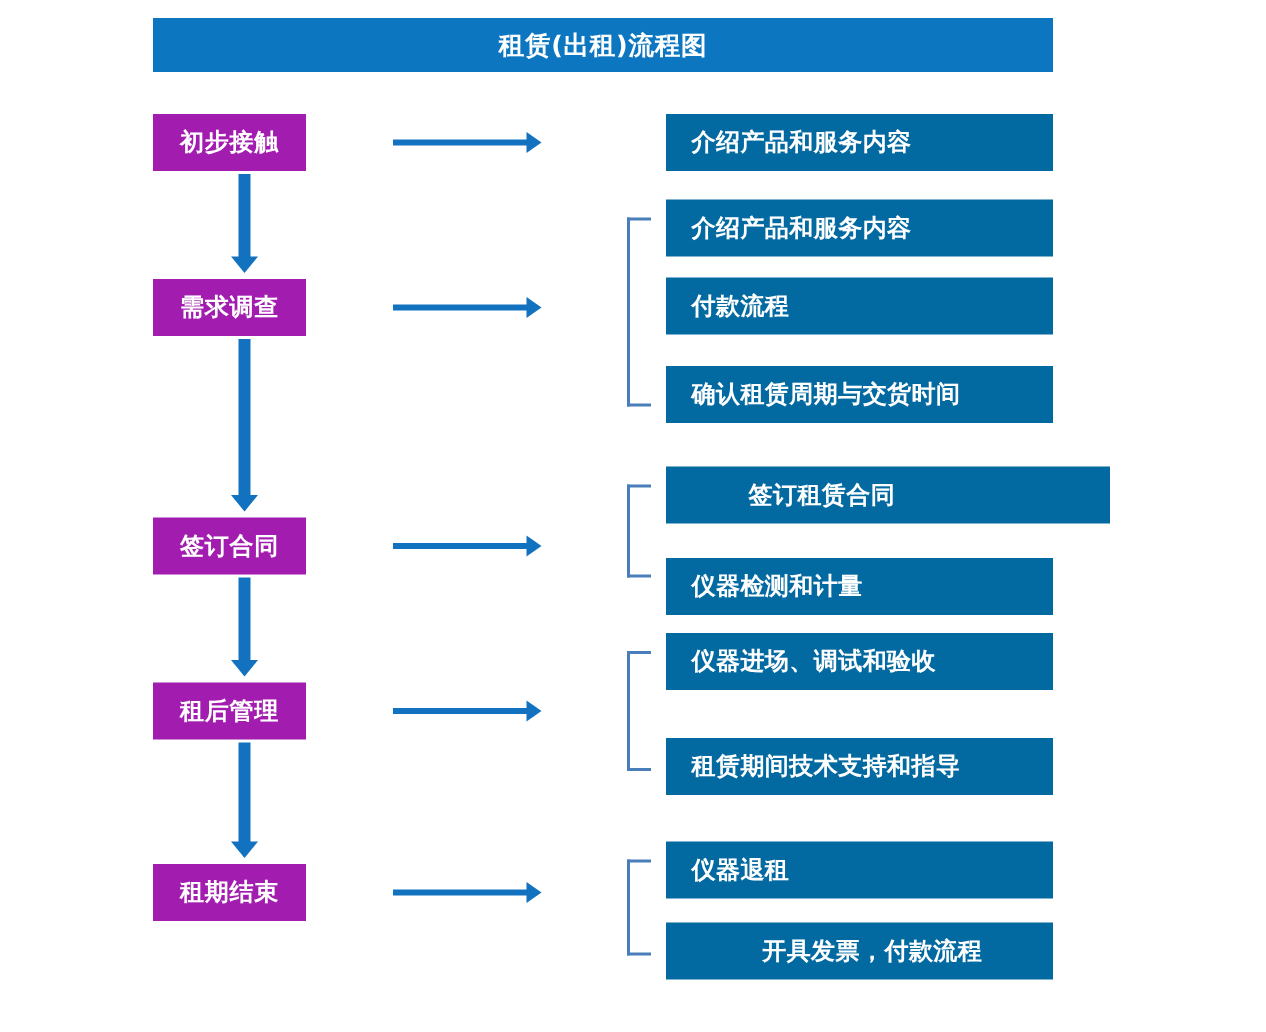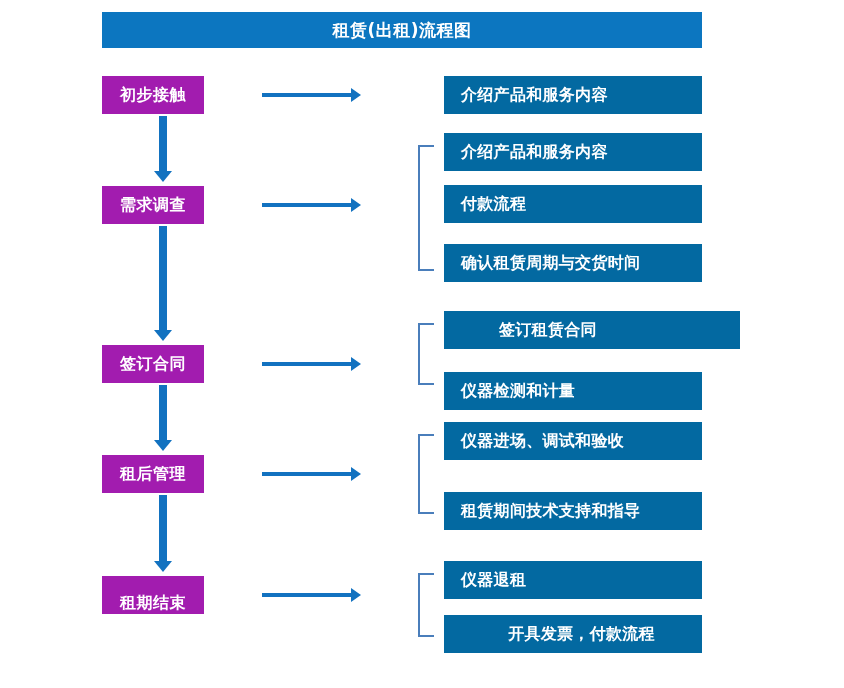--- a/index.html
+++ b/index.html
@@ -87,21 +87,21 @@
       </div>
       <div class="stage-box" style="left: 102px; top: 186px;">
         <span class="stage-label">需求调查</span>
       </div>
       <div class="stage-box" style="left: 102px; top: 345px;">
         <span class="stage-label">签订合同</span>
       </div>
       <div class="stage-box" style="left: 102px; top: 455px;">
         <span class="stage-label">租后管理</span>
       </div>
-      <div class="stage-box" style="left: 102px; top: 576px; align-items: flex-end;">
+      <div class="stage-box" style="left: 102px; top: 576px;">
         <span class="stage-label">租期结束</span>
       </div>
     </div>
   <div id="task-layer">
       <div class="task-box" style="left: 444px; top: 76px;">
         <span class="task-label">介绍产品和服务内容</span>
       </div>
       <div class="task-box" style="left: 444px; top: 133px;">
         <span class="task-label">介绍产品和服务内容</span>
       </div>

